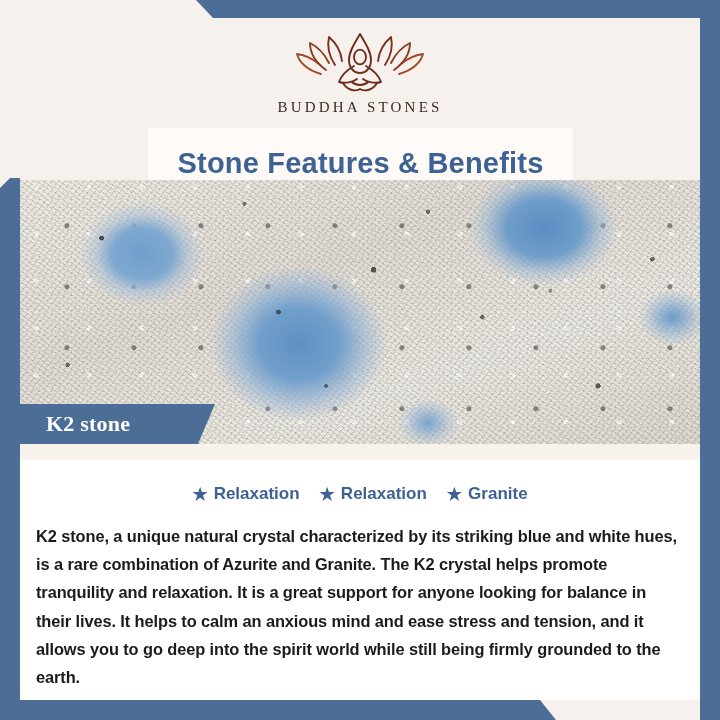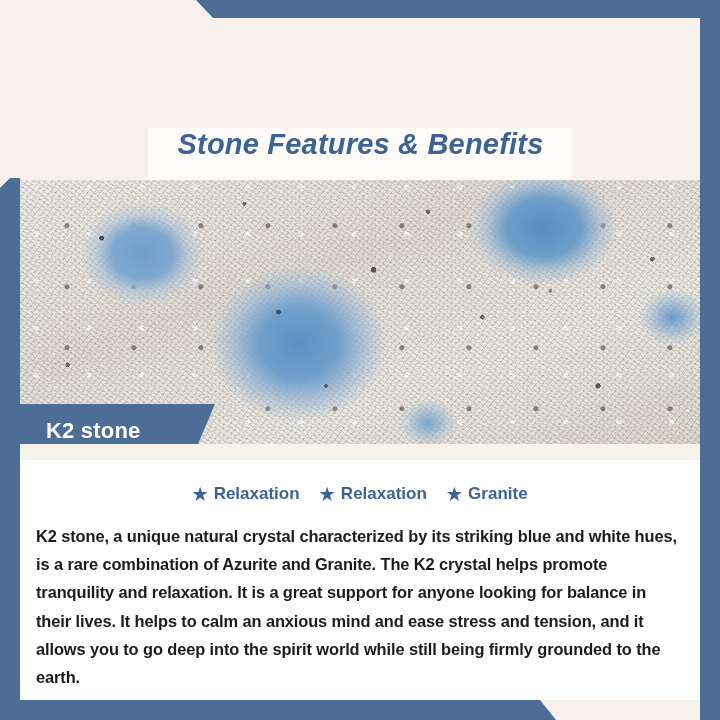--- a/index.html
+++ b/index.html
@@ -63,23 +63,22 @@
     font-size:15px;
     letter-spacing:3.2px;
     color:#3a2a24;
   }
 
   
   .title-banner {
     position:absolute;
     left:148px; top:128px; width:425px; height:52px;
     background:#fdfaf7;
-    display:flex; align-items:flex-start; justify-content:center;
+    display:flex; align-items:flex-end; justify-content:center;
     z-index:4;
-    font-style:italic;
   }
   .title-text {
     font-size:29px;
     font-weight:bold;
     color:#3d6293;
     letter-spacing:0.2px;
     white-space:nowrap;
   }
 
   
@@ -128,23 +127,24 @@
       radial-gradient(circle at 38% 50%, rgba(40,34,30,.58) 0 2.2px, transparent 2.6px);
     mix-blend-mode:multiply;
   }
 
   
   .stone-label {
     position:absolute;
     left:20px; top:404px; width:195px; height:40px;
     background:#4c6d96;
     clip-path:polygon(0 0, 195px 0, 178px 40px, 0 40px);
-    display:flex; align-items:flex-end;
+    display:flex; align-items:center;
     padding-left:26px;
     z-index:5;
+    font-family:Liberation Serif, serif;
   }
   .stone-label-text {
     color:#ffffff;
     font-size:22px;
     font-weight:bold;
     letter-spacing:0.2px;
   }
 
   
   .content {
@@ -192,20 +192,45 @@
 </head>
 <body>
 
 <div id="card">
 
   <div class="frame-top"></div>
   <div class="frame-right"></div>
   <div class="frame-left"></div>
   <div class="frame-bottom"></div>
 
+  <div class="header">
+    <svg class="logo-mark" viewBox="0 0 150 62">
+      <g fill="none" stroke="#7b3220" stroke-width="1.9" stroke-linecap="round" stroke-linejoin="round">
+
+        <path d="M36 44 C22 40 14 32 12 24 C20 25 28 29 34 34" stroke="#a04a2c"></path>
+        <path d="M41 40 C30 32 25 22 25 13 C33 17 40 25 44 33" stroke="#8e3d24"></path>
+        <path d="M50 35 C44 26 42 16 44 7 C51 13 56 22 57 31" stroke="#7b3220"></path>
+
+        <path d="M114 44 C128 40 136 32 138 24 C130 25 122 29 116 34" stroke="#a04a2c"></path>
+        <path d="M109 40 C120 32 125 22 125 13 C117 17 110 25 106 33" stroke="#8e3d24"></path>
+        <path d="M100 35 C106 26 108 16 106 7 C99 13 94 22 93 31" stroke="#7b3220"></path>
+
+        <path d="M75 4 C69 14 64 22 64 30 C64 38 69 43 75 43 C81 43 86 38 86 30 C86 22 81 14 75 4 Z" stroke="#6e2c1c"></path>
+
+        <ellipse cx="75" cy="27" rx="6" ry="7.4" stroke="#6e2c1c"></ellipse>
+
+        <path d="M69 36 C62 40 56 46 54 52 C60 54 68 52 72 49" stroke="#6e2c1c"></path>
+        <path d="M81 36 C88 40 94 46 96 52 C90 54 82 52 78 49" stroke="#6e2c1c"></path>
+
+        <path d="M58 53 C62 60 70 62 75 59 C80 62 88 60 92 53" stroke="#6e2c1c"></path>
+        <path d="M67 52 C71 56 79 56 83 52" stroke="#6e2c1c"></path>
+      </g>
+    </svg>
+    <div class="logo-word">BUDDHA STONES</div>
+  </div>
 
   <div class="title-banner">
     <div class="title-text">Stone Features &amp; Benefits</div>
   </div>
 
   <div class="photo-wrap">
     <div class="photo"></div>
     <div class="photo-speckle"></div>
   </div>
 

